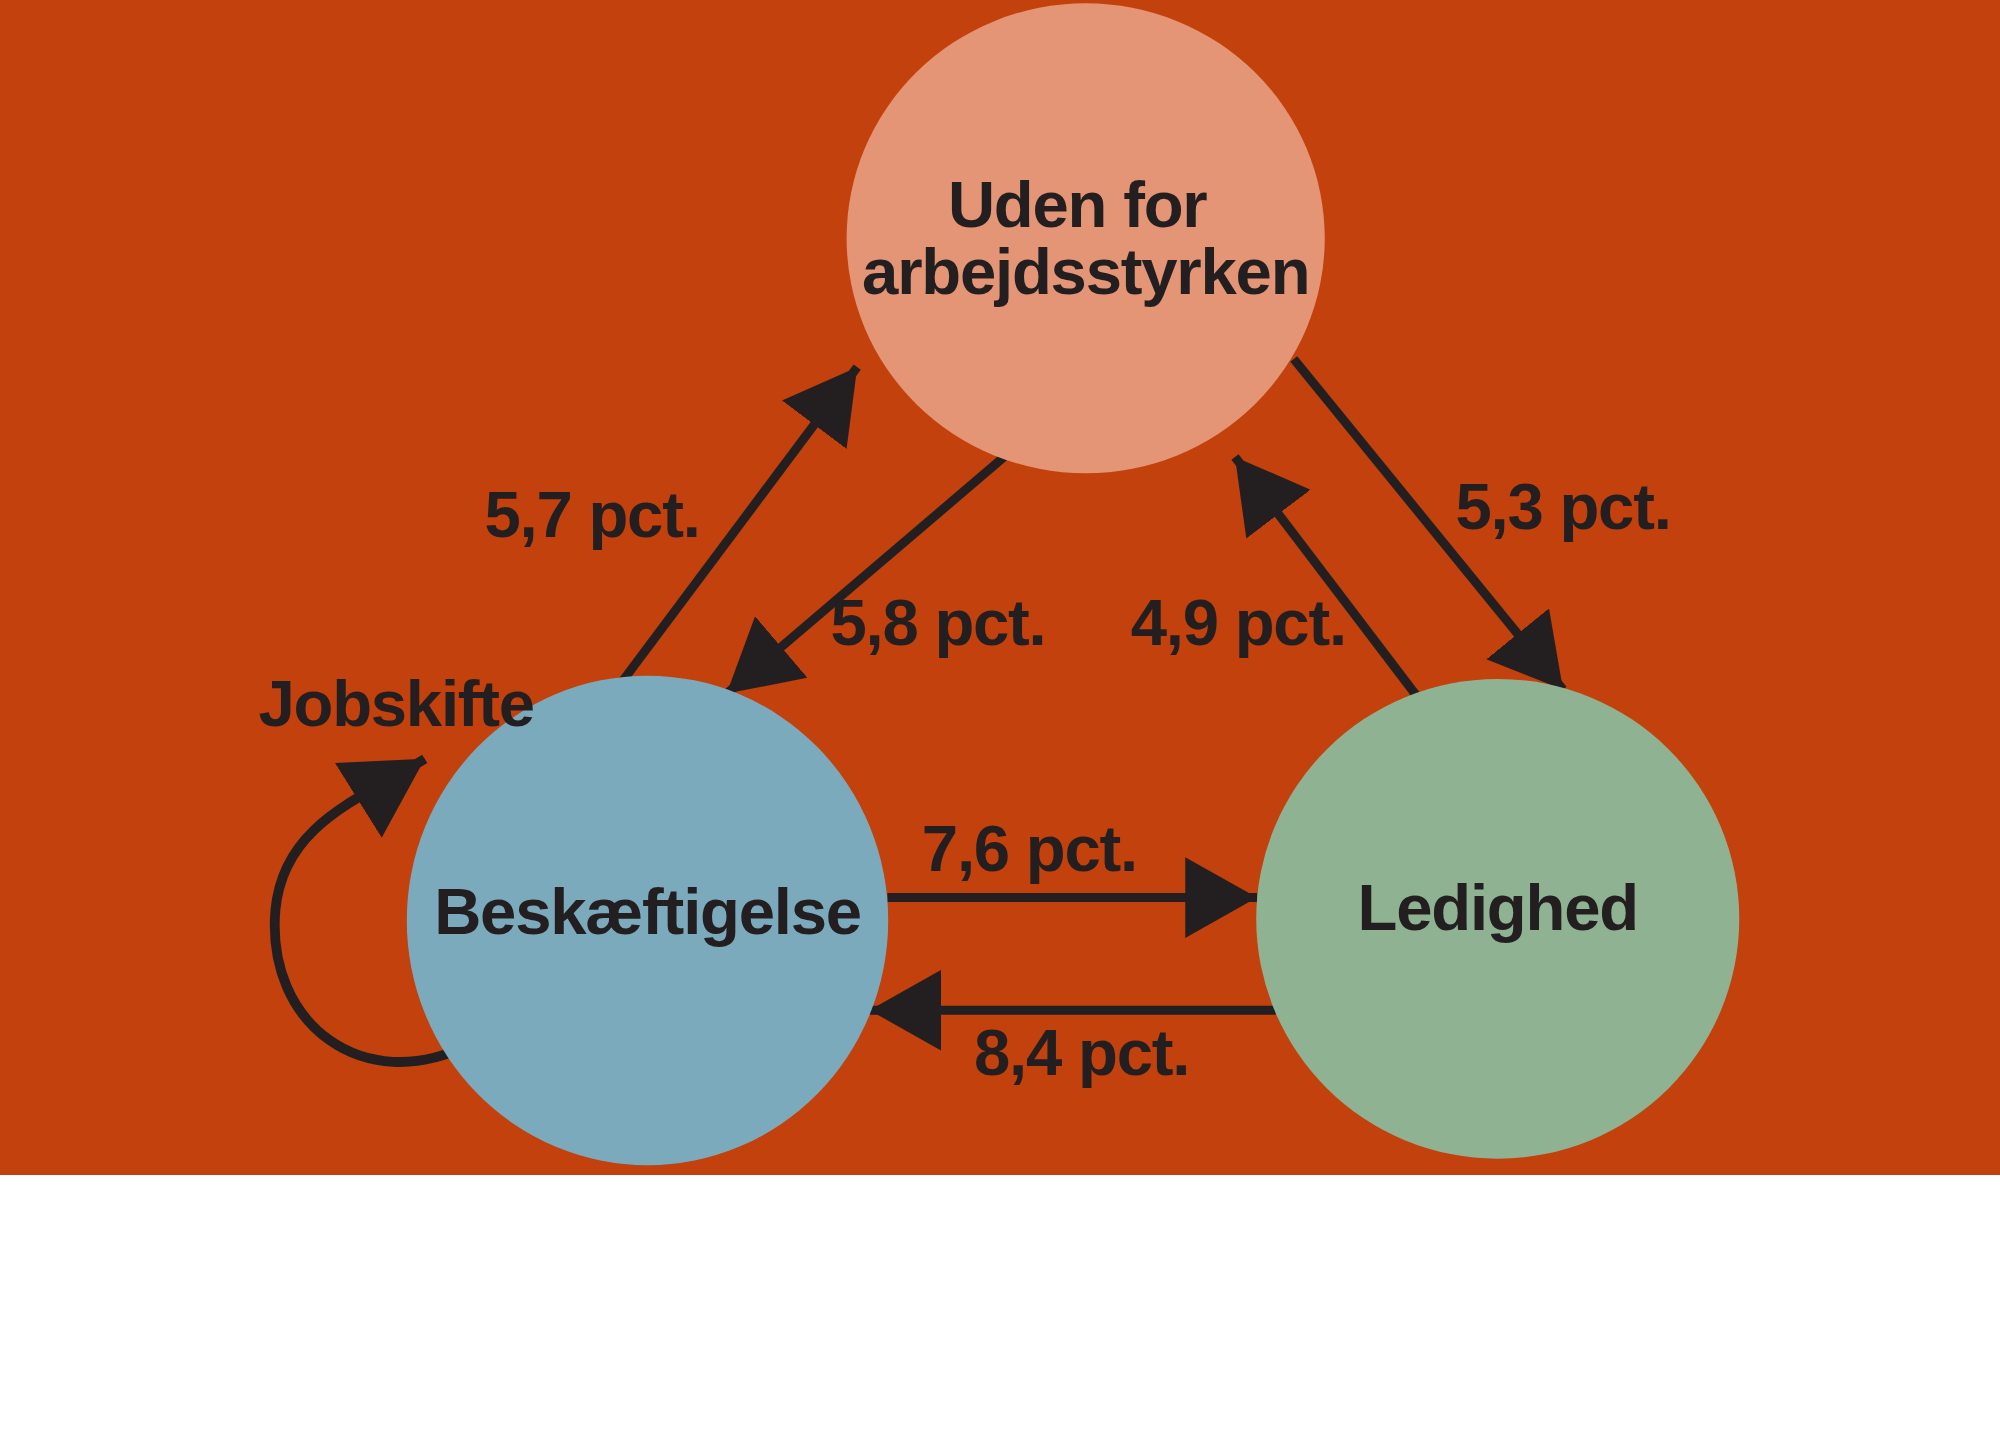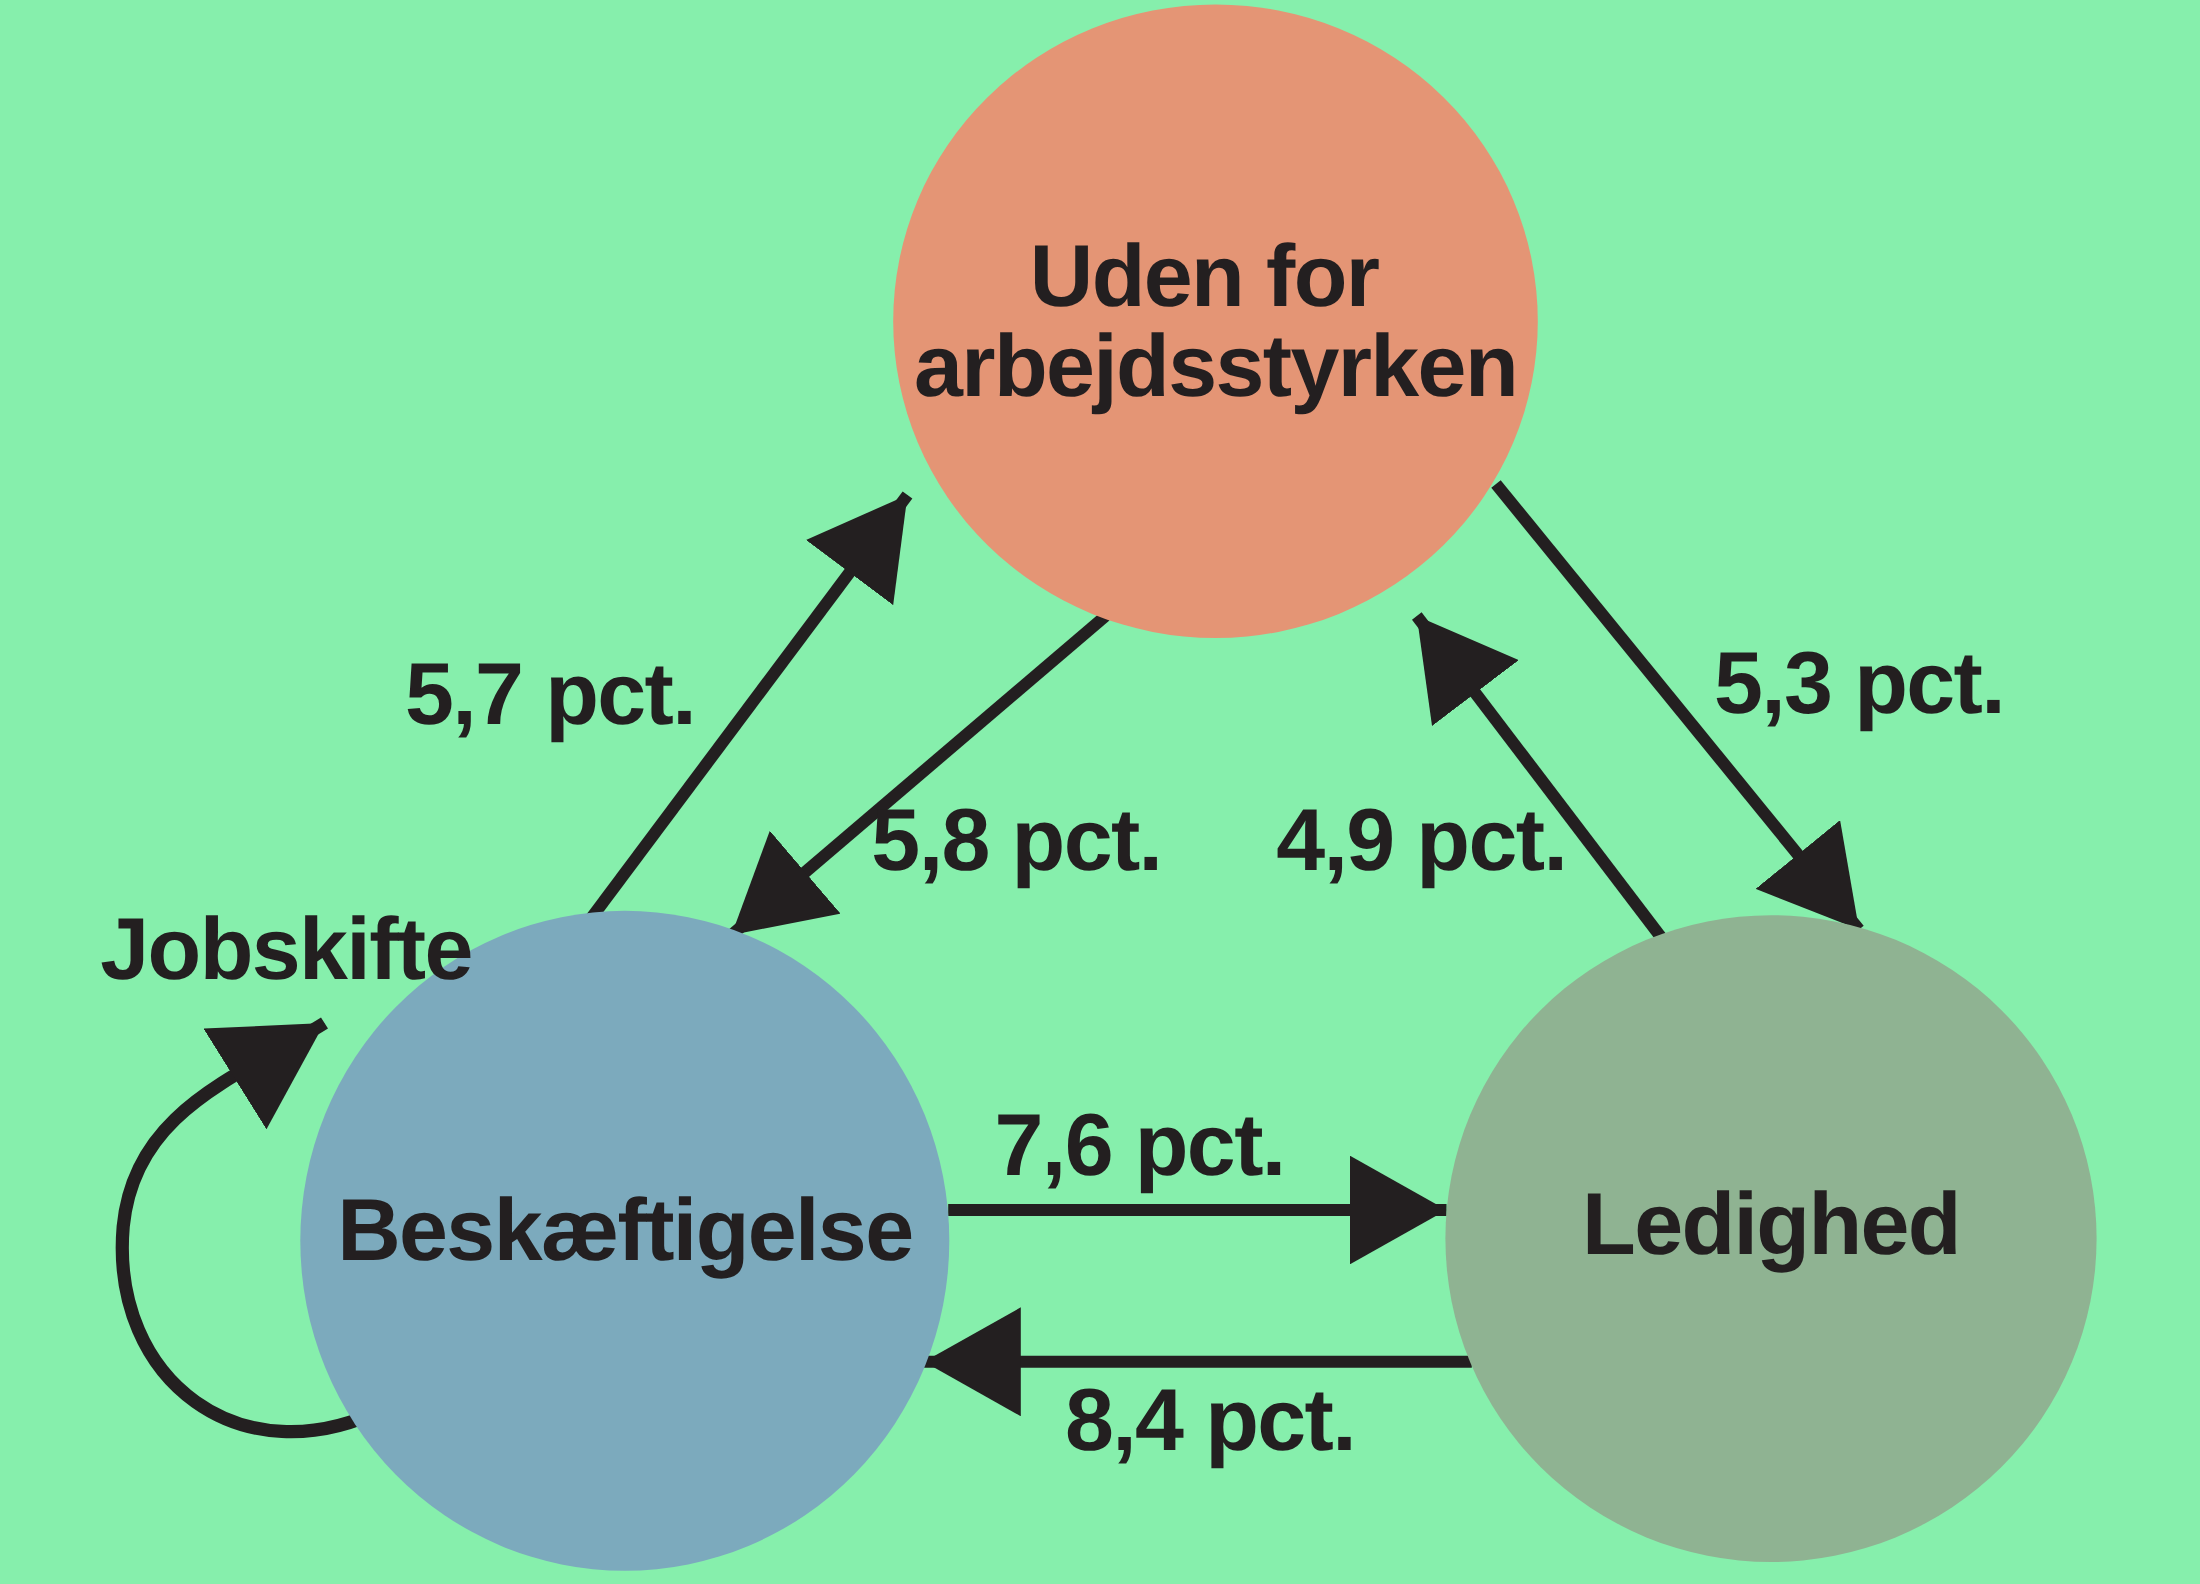--- a/index.html
+++ b/index.html
@@ -3,22 +3,22 @@
 <meta charset="utf-8">
 <style>
   html, body {
     margin: 0;
     padding: 0;
     background: #ffffff;
   }
   .stage {
     position: relative;
     width: 2000px;
-    height: 1440px;
-    background: #86efac;
+    height: 1175px;
+    background: #c2410c;
     overflow: hidden;
   }
   svg {
     display: block;
     width: 100%;
     height: 100%;
   }
   .node-label, .edge-label {
     font-family: "Liberation Sans", sans-serif;
     font-weight: 600;

